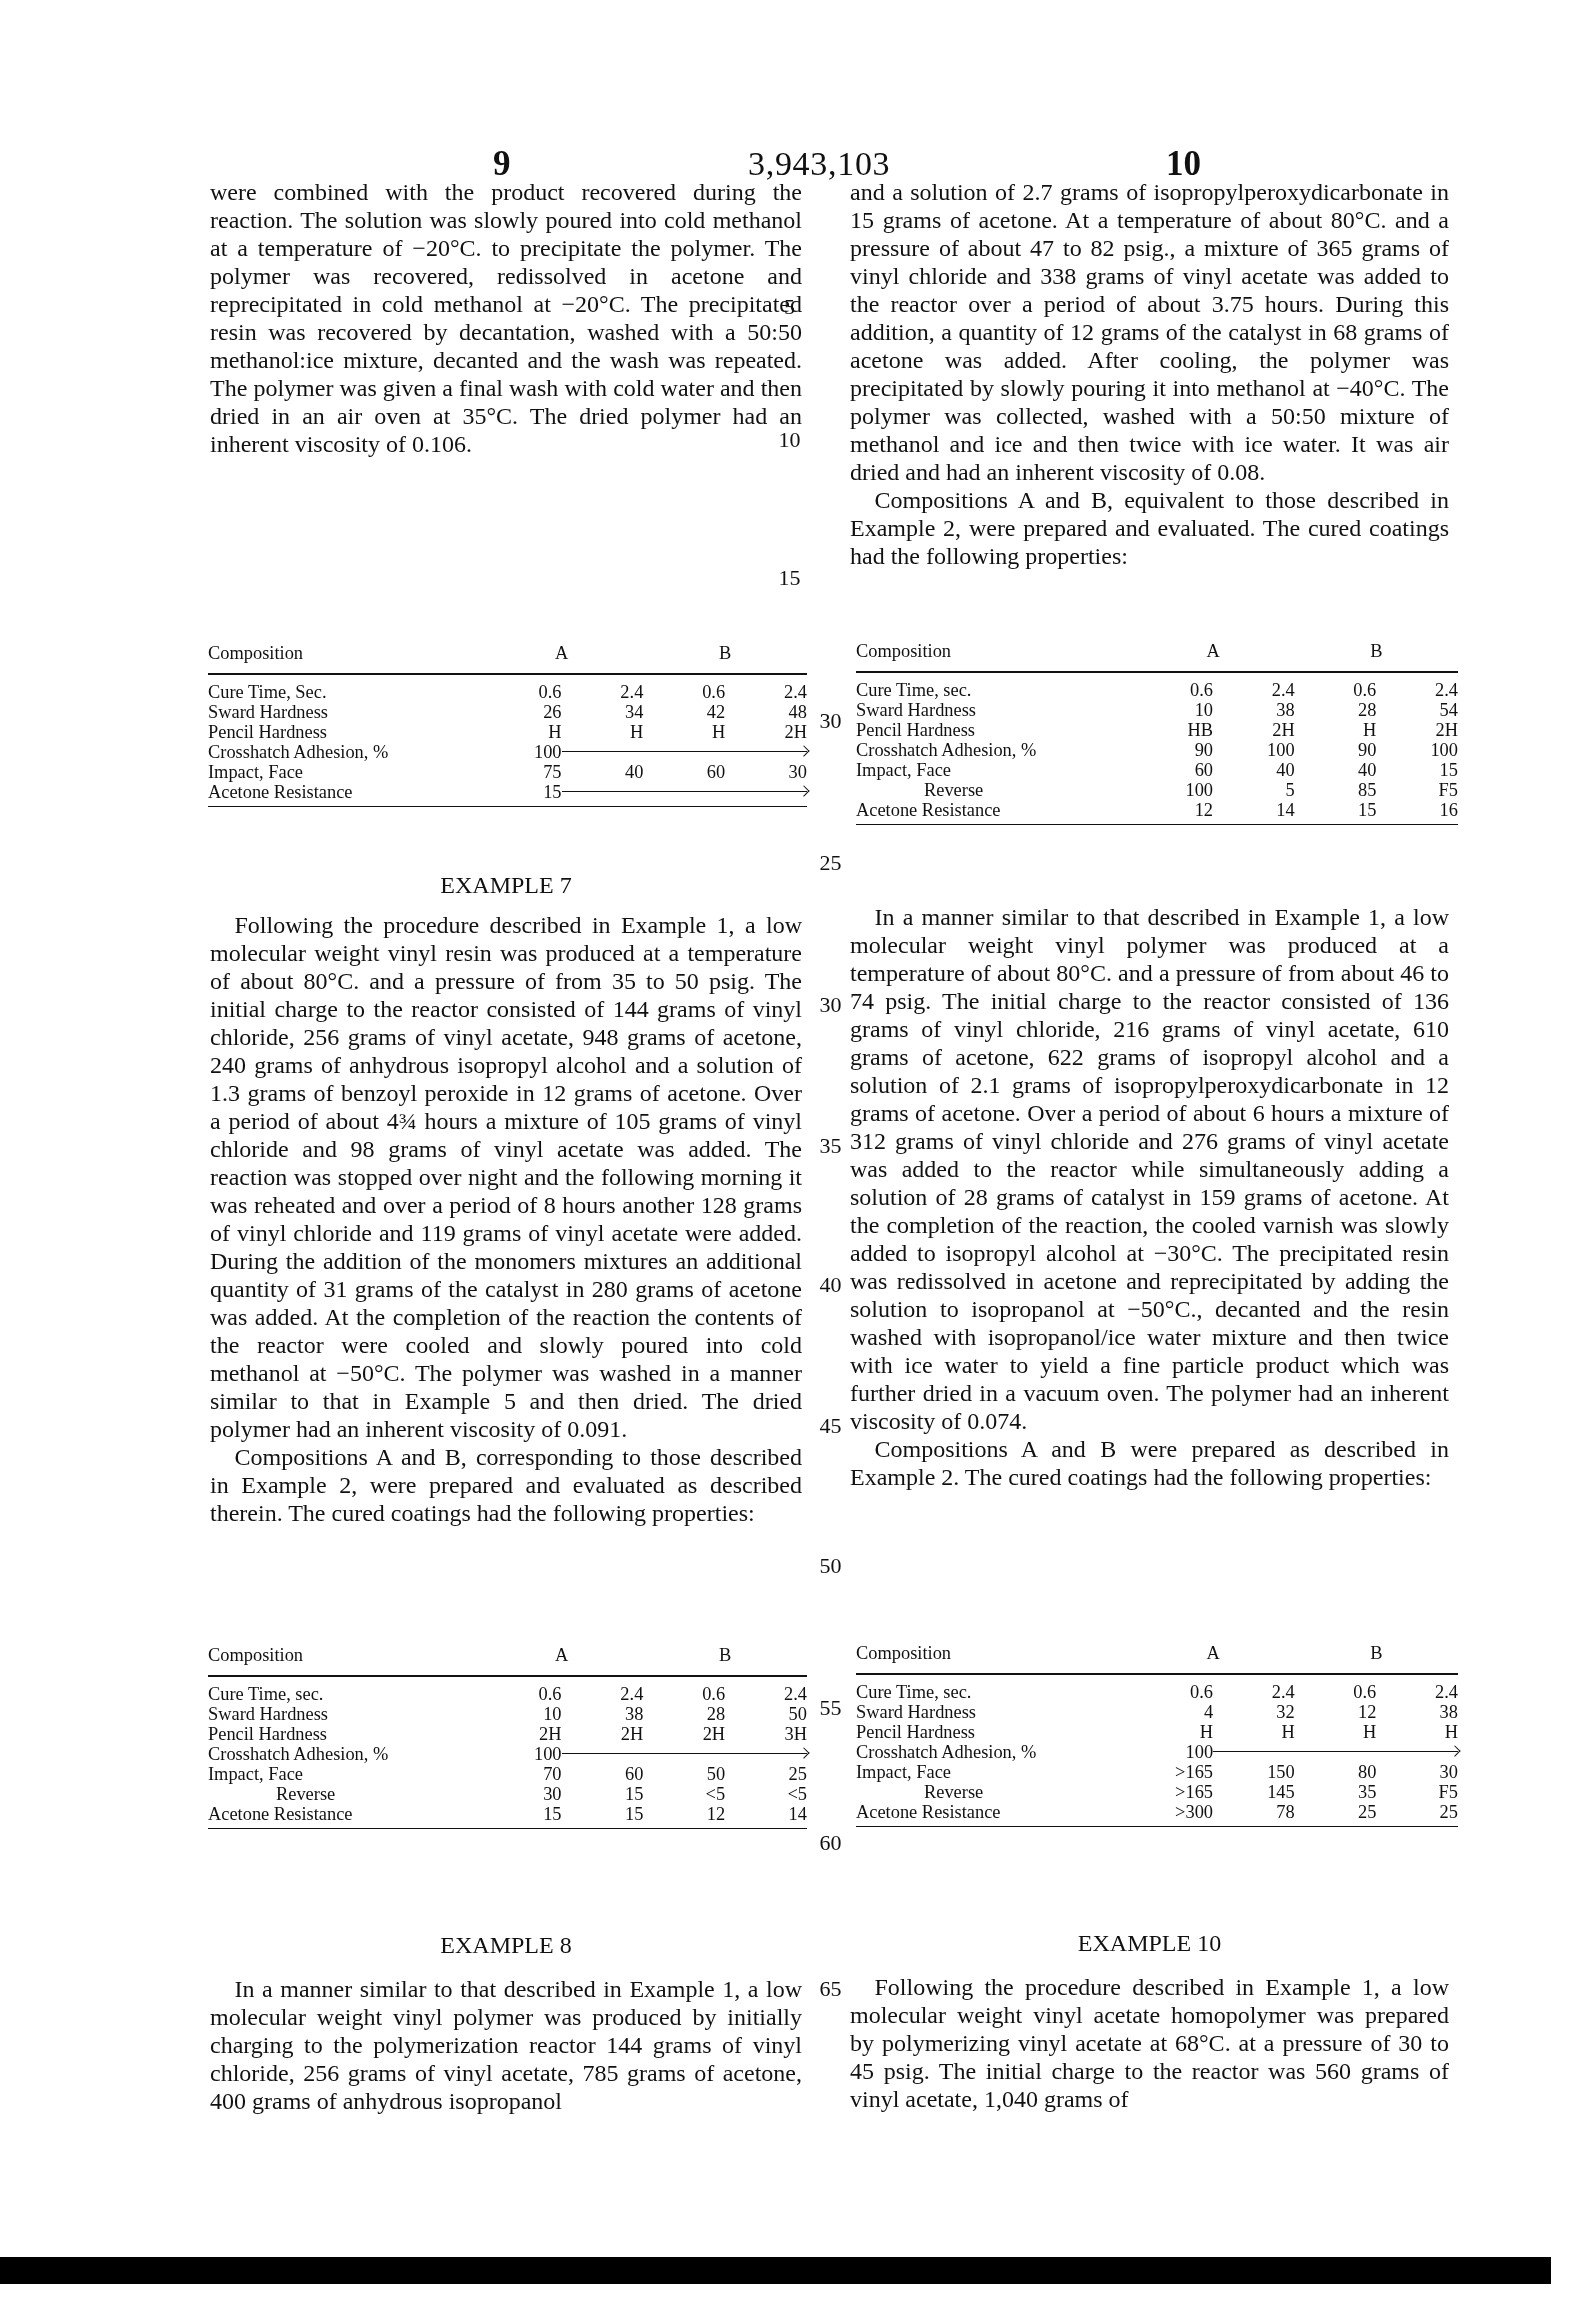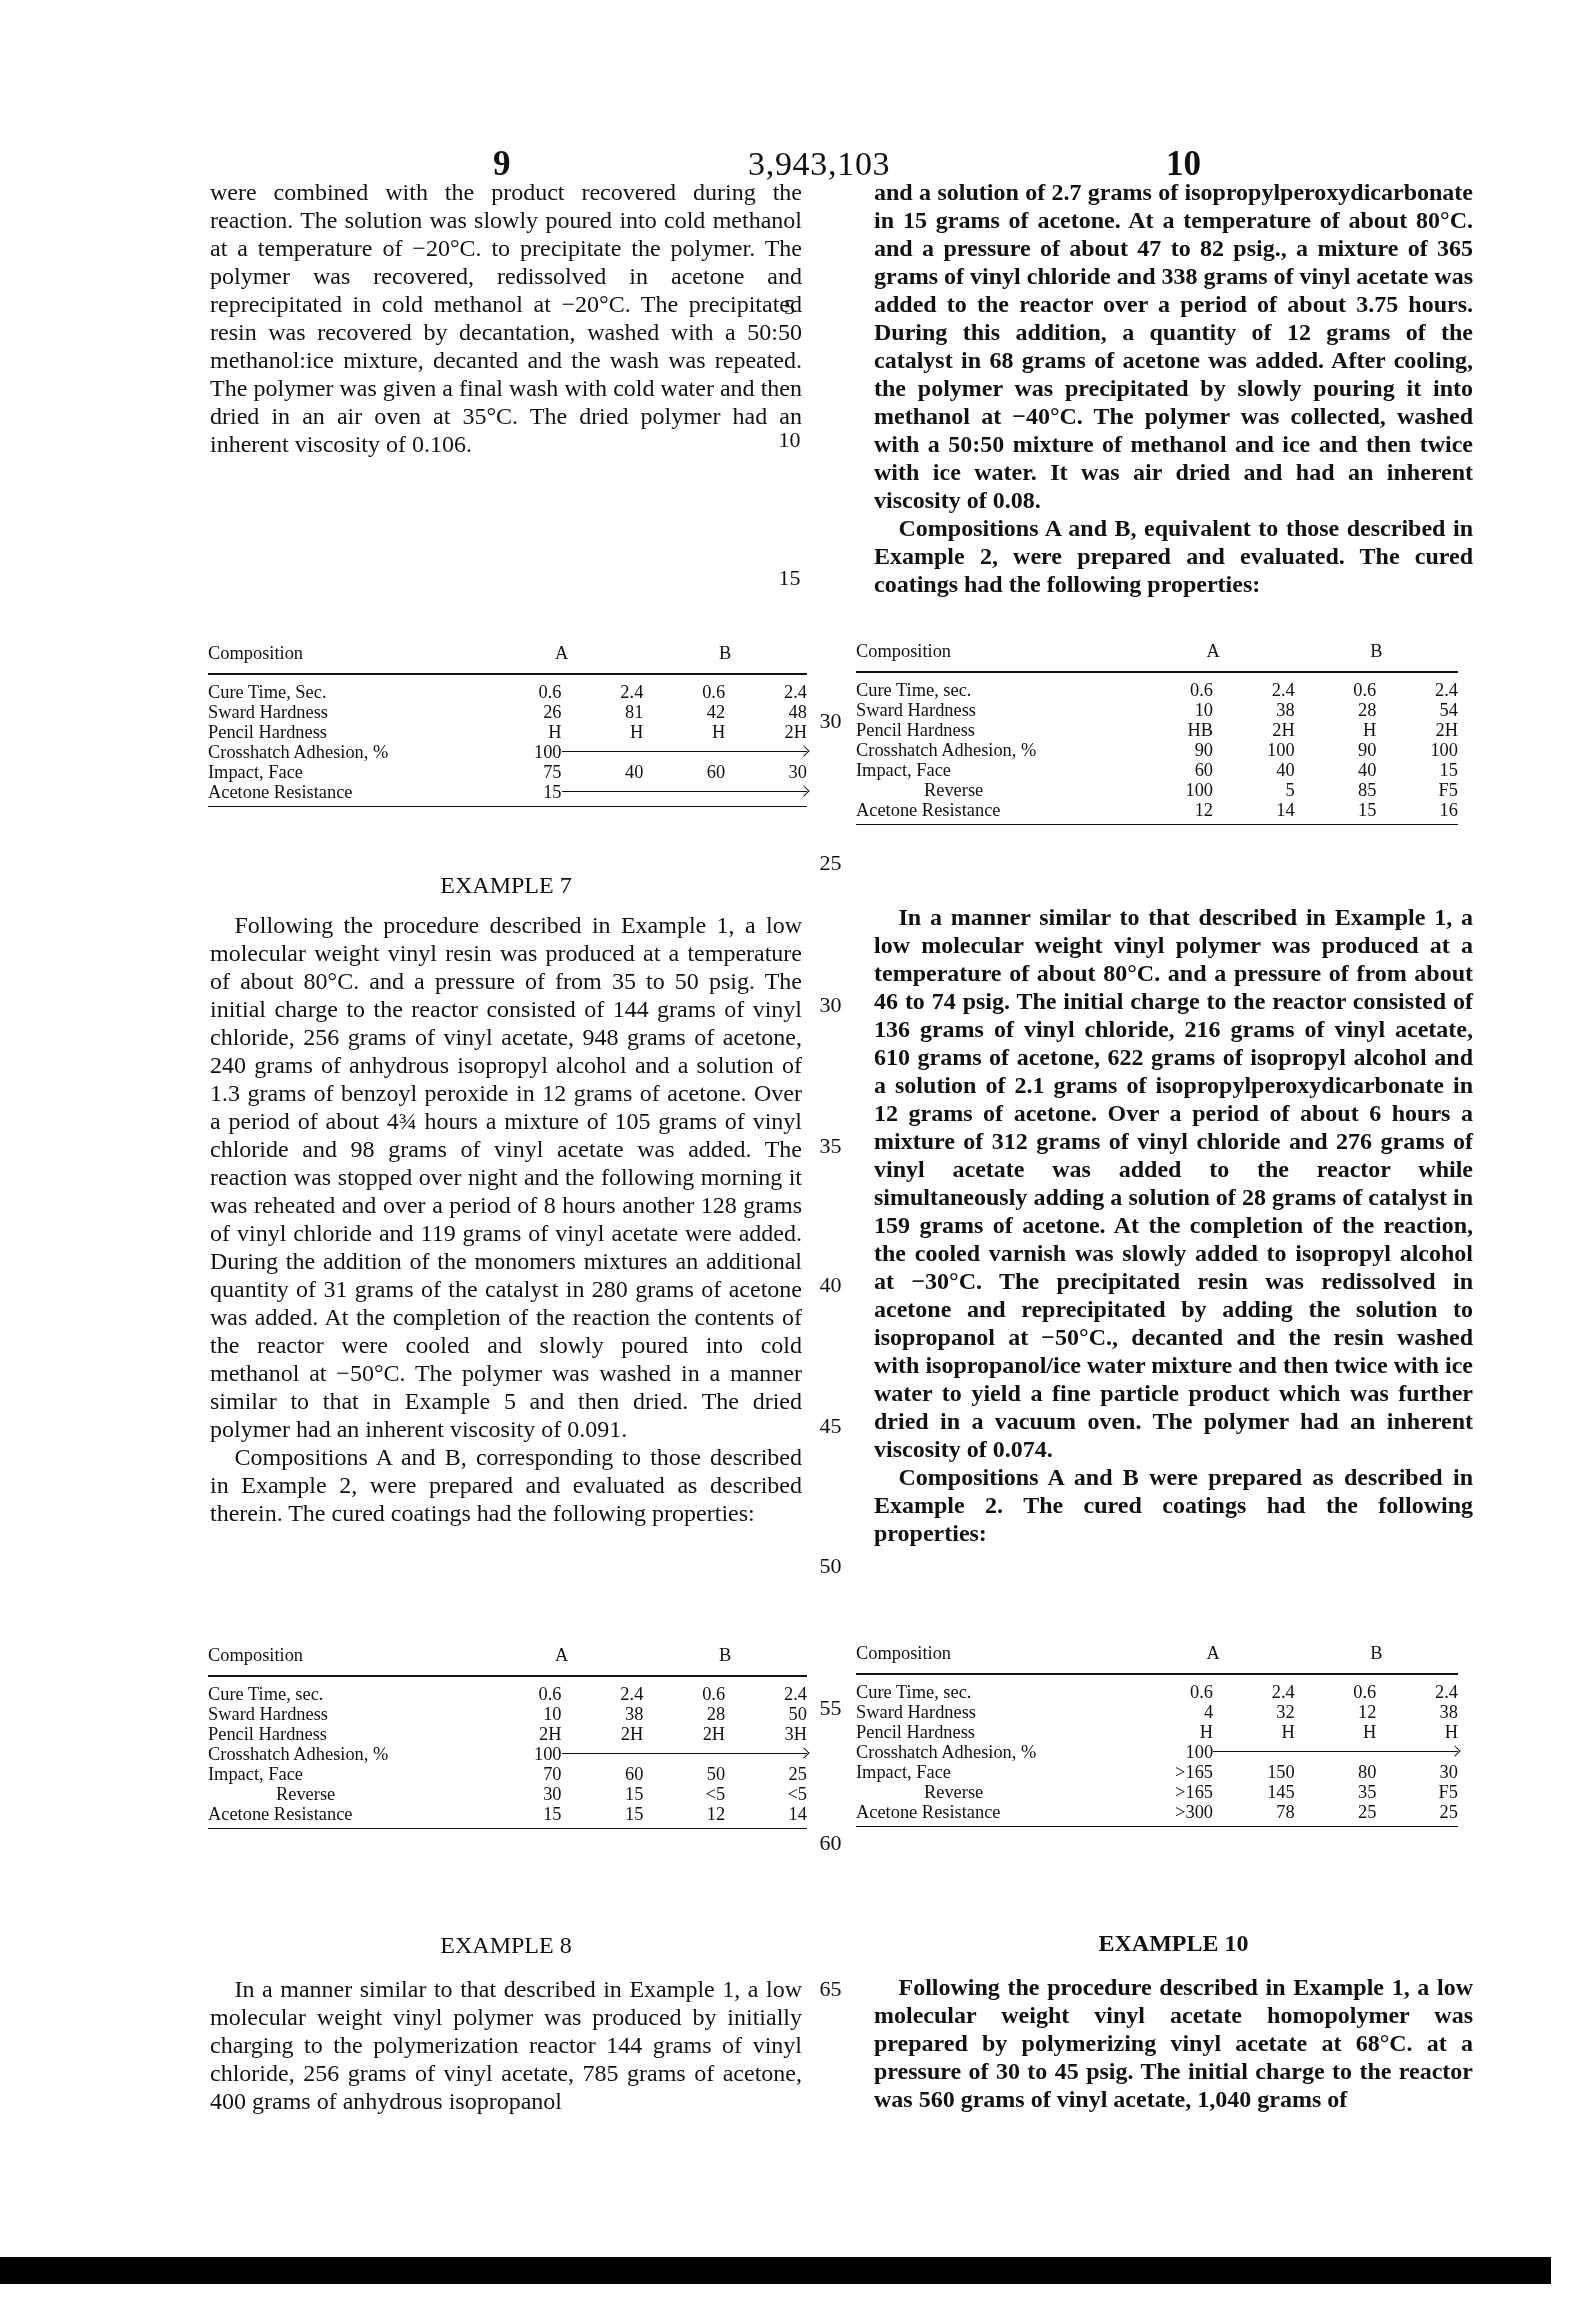--- a/index.html
+++ b/index.html
@@ -8,21 +8,21 @@
     font-family: "Liberation Serif", "DejaVu Serif", serif; color: #111;
   }
   .abs { position: absolute; }
   .patent-no { left: 748px; top: 109px; font-size: 34px; letter-spacing: 0.7px; margin-top: 36px; }
   .col-no { font-size: 35px; font-weight: bold; top: 144px; }
   .col-no.left { left: 493px; }
   .col-no.right { left: 1166px; }
 
   .col { position: absolute; width: 592px; font-size: 24px; line-height: 28px; text-align: justify; }
   .col.left { left: 210px; }
-  .col.right { left: 874px; width: 599px; font-weight: bold; }
+  .col.right { left: 850px; width: 599px; }
   .col p { margin: 0; }
   .col p.indent { text-indent: 24.5px; }
   .heading { text-align: center; font-size: 24px; margin: 0; }
 
   .gutter-num { position: absolute; font-size: 22px; text-align: center; width: 41px; }
 
   table.props {
     position: absolute; border-collapse: collapse; font-size: 18.4px; line-height: 20px;
   }
   table.props th { font-weight: normal; text-align: left; padding: 0 0 9.5px 0; border-bottom: 2px solid #111; }
@@ -83,21 +83,21 @@
       <tr class="first">
         <td class="lbl">Cure Time, Sec.</td>
         <td>0.6</td>
         <td>2.4</td>
         <td>0.6</td>
         <td>2.4</td>
       </tr>
       <tr>
         <td class="lbl">Sward Hardness</td>
         <td>26</td>
-        <td>81</td>
+        <td>34</td>
         <td>42</td>
         <td>48</td>
       </tr>
       <tr>
         <td class="lbl">Pencil Hardness</td>
         <td>H</td>
         <td>H</td>
         <td>H</td>
         <td>2H</td>
       </tr>

